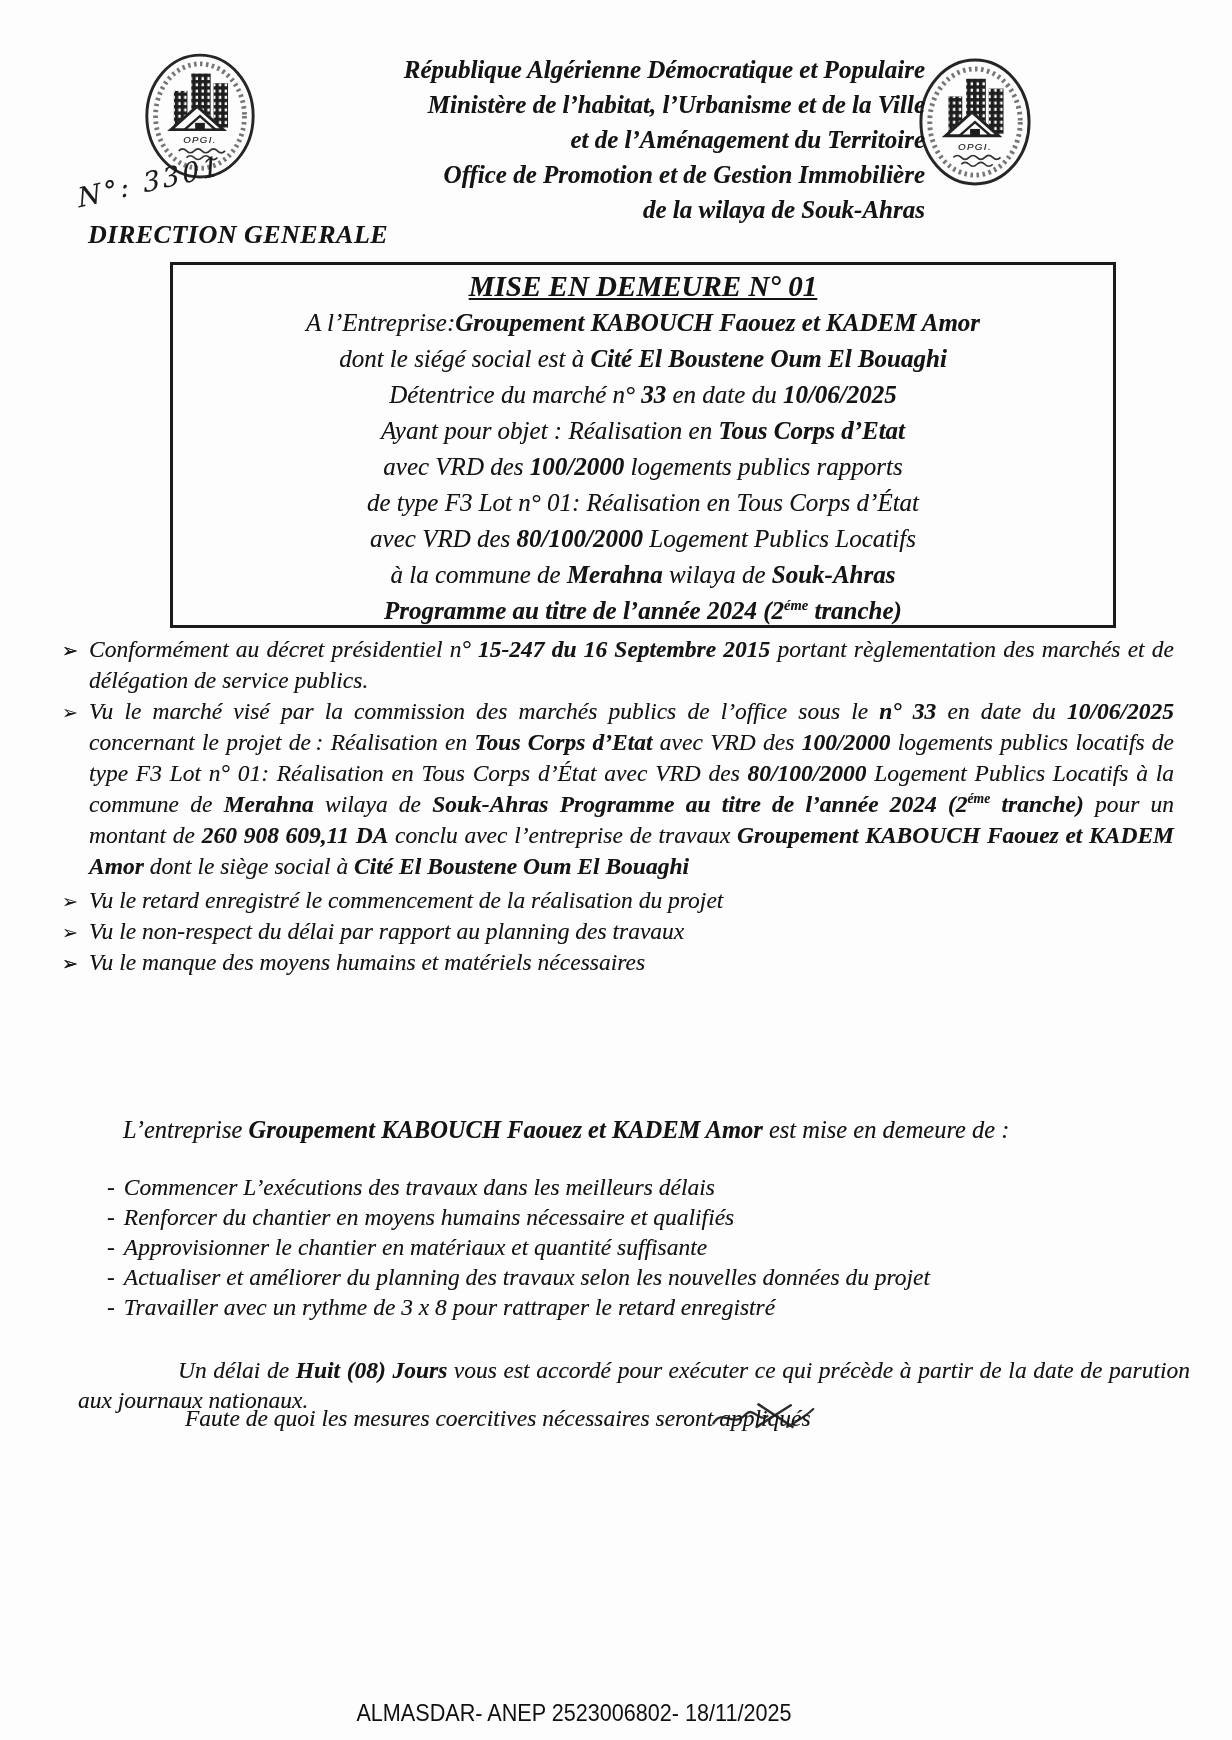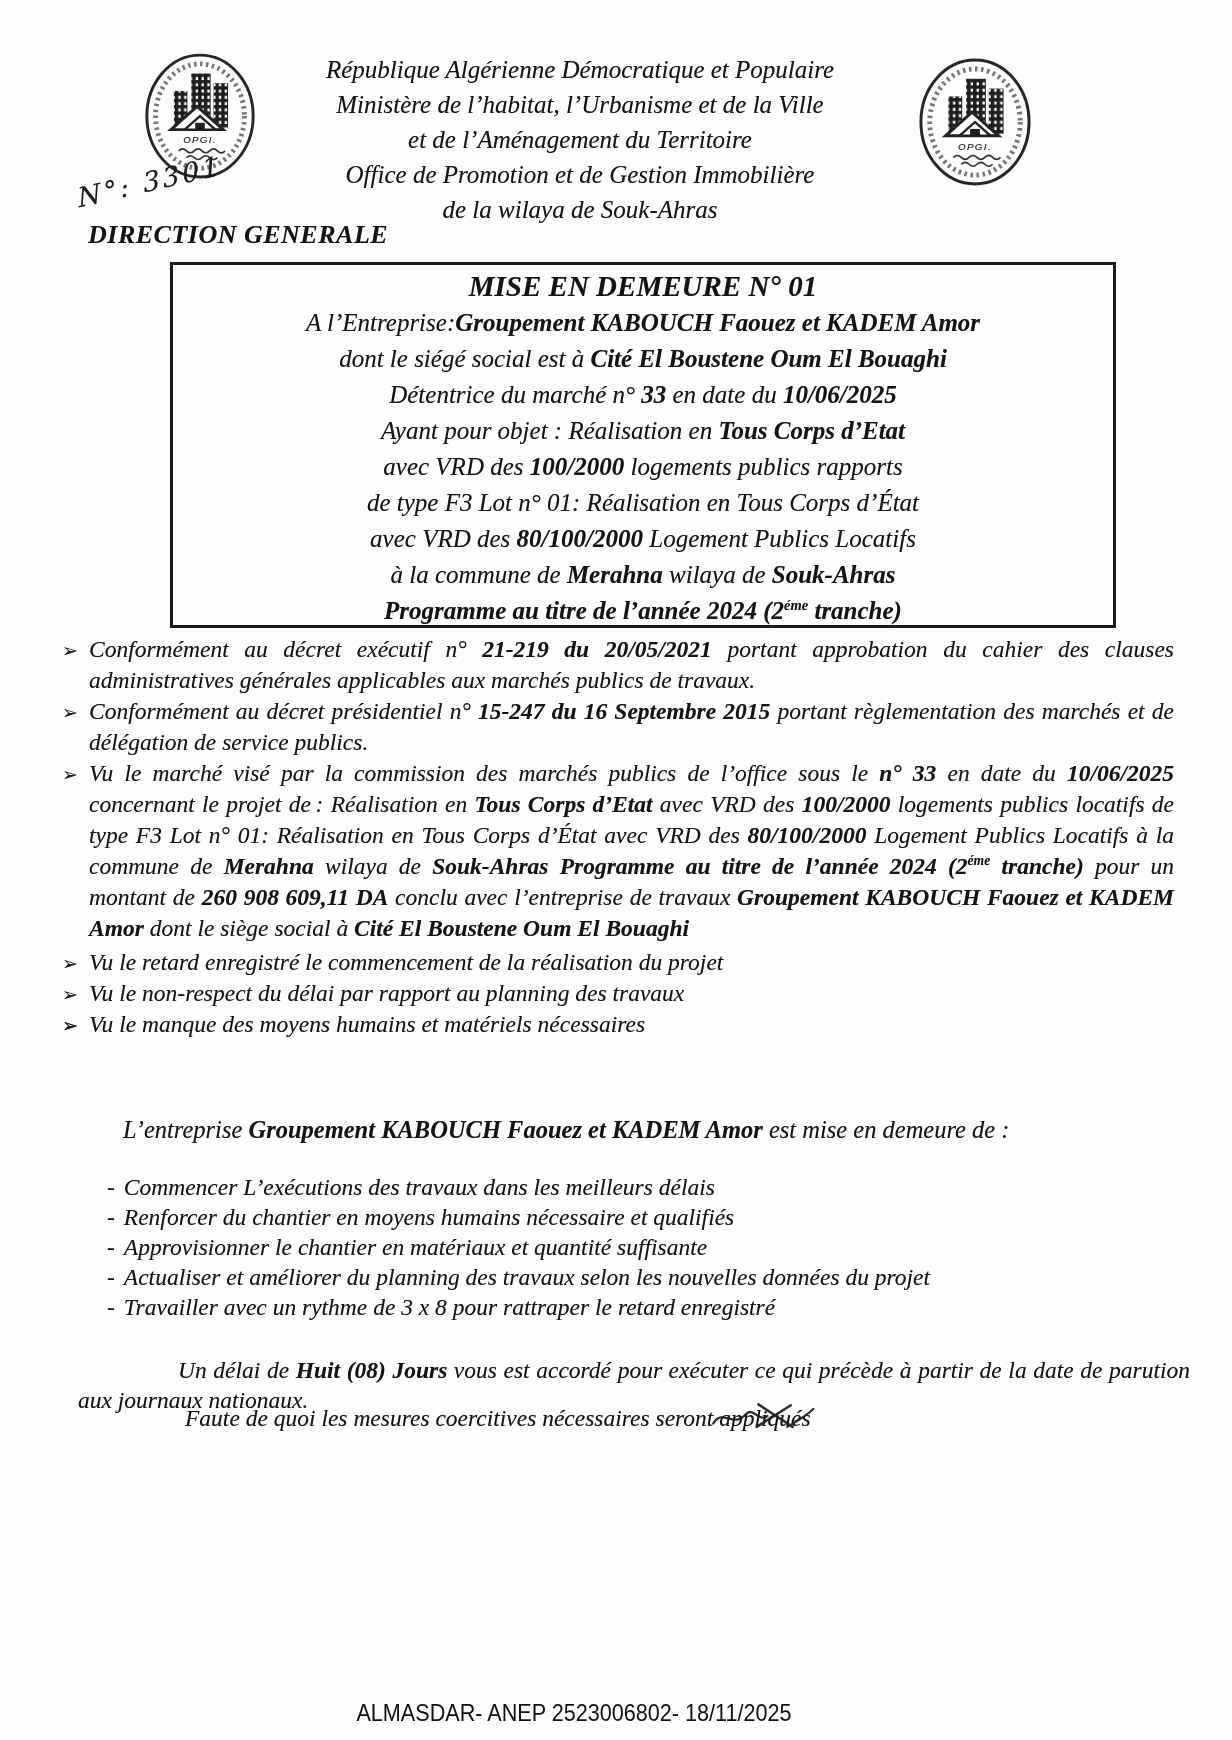--- a/index.html
+++ b/index.html
@@ -8,30 +8,30 @@
     font-family:"Liberation Serif",serif;font-style:italic;color:#141414;
     text-shadow:0 0 .5px rgba(10,10,10,.38);
   }
   .b{font-weight:700;}
   .sup{vertical-align:super;font-size:58%;line-height:0;}
 
   
   .logo{position:absolute;}
   .logo-left{left:142px;top:50px;width:116px;height:136px;}
   .logo-right{left:916px;top:54px;width:118px;height:140px;}
-  .header-text{position:absolute;left:235px;top:52px;width:690px;text-align:center;
-    font-weight:400;font-size:25px;line-height:35px;}
+  .header-text{position:absolute;left:235px;top:52px;width:690px;text-align:right;
+    font-weight:700;font-size:25px;line-height:35px;}
   .handwritten{position:absolute;left:76px;top:166px;transform:rotate(-13deg) skewX(-6deg);
     font-family:"DejaVu Serif",serif;font-style:italic;font-size:27px;letter-spacing:3px;color:#1c1c1c;}
   .direction{position:absolute;left:88px;top:220px;font-weight:700;font-size:26px;letter-spacing:.5px;}
 
   
   .notice-box{position:absolute;left:170px;top:262px;width:946px;height:366px;box-sizing:border-box;
     border:3px solid #1b1b1b;text-align:center;padding-top:3px;}
-  .box-title{font-size:29px;line-height:37px;font-weight:700;}
+  .box-title{font-size:29px;line-height:37px;font-weight:700;text-decoration:underline;}
   .box-line{font-size:25px;line-height:36px;}
 
   
   .vu-list{position:absolute;left:62px;top:634px;width:1112px;list-style:none;margin:0;padding:0;
     font-size:23.5px;line-height:31px;}
   .vu-list li{position:relative;padding-left:27px;text-align:justify;}
   .vu-arrow{position:absolute;left:0;top:1px;font-style:normal;font-size:19px;color:#1a1a1a;}
 
   .mise-line{position:absolute;left:123px;top:1116px;font-size:24.5px;}
 
@@ -111,21 +111,20 @@
     <div class="box-line"><span>avec VRD des </span><span class="b">100/2000</span><span> logements publics rapports</span></div>
     <div class="box-line"><span>de type F3  Lot n° 01: Réalisation en Tous Corps d’État</span></div>
     <div class="box-line"><span>avec VRD des </span><span class="b">80/100/2000</span><span> Logement Publics Locatifs</span></div>
     <div class="box-line"><span>à la commune de </span><span class="b">Merahna</span><span> wilaya de </span><span class="b">Souk-Ahras</span></div>
     <div class="box-line"><span class="b">Programme au titre de l’année 2024 (2</span><span class="b sup">éme</span><span class="b"> tranche)</span></div>
   </div>
 
   <ul class="vu-list">
     <li>
       <span class="vu-arrow">➢</span>
-      <span><span>Conformément au décret exécutif n° </span><span class="b">21-219 du 20/05/2021</span><span> portant approbation du cahier des clauses administratives générales applicables aux marchés publics de travaux.</span></span>
     </li>
     <li>
       <span class="vu-arrow">➢</span>
       <span><span>Conformément au décret présidentiel n° </span><span class="b">15-247 du 16 Septembre 2015</span><span> portant règlementation des marchés et de délégation de service publics.</span></span>
     </li>
     <li>
       <span class="vu-arrow">➢</span>
       <span><span>Vu le marché visé par la commission des marchés publics de l’office sous le </span><span class="b">n° 33</span><span> en date du </span><span class="b">10/06/2025</span><span> concernant le projet de : Réalisation en </span><span class="b">Tous Corps d’Etat</span><span> avec VRD des </span><span class="b">100/2000</span><span> logements publics locatifs de type F3  Lot n° 01: Réalisation en Tous Corps d’État avec VRD des </span><span class="b">80/100/2000</span><span> Logement Publics Locatifs à la commune de </span><span class="b">Merahna</span><span> wilaya de </span><span class="b">Souk-Ahras Programme au titre de l’année 2024 (2</span><span class="b sup">éme</span><span class="b"> tranche)</span><span> pour un montant de </span><span class="b">260 908 609,11 DA</span><span> conclu avec l’entreprise  de travaux </span><span class="b">Groupement KABOUCH Faouez et KADEM Amor</span><span> dont le siège social à </span><span class="b">Cité El Boustene Oum El Bouaghi</span></span>
     </li>
     <li style="margin-top:3px;">

